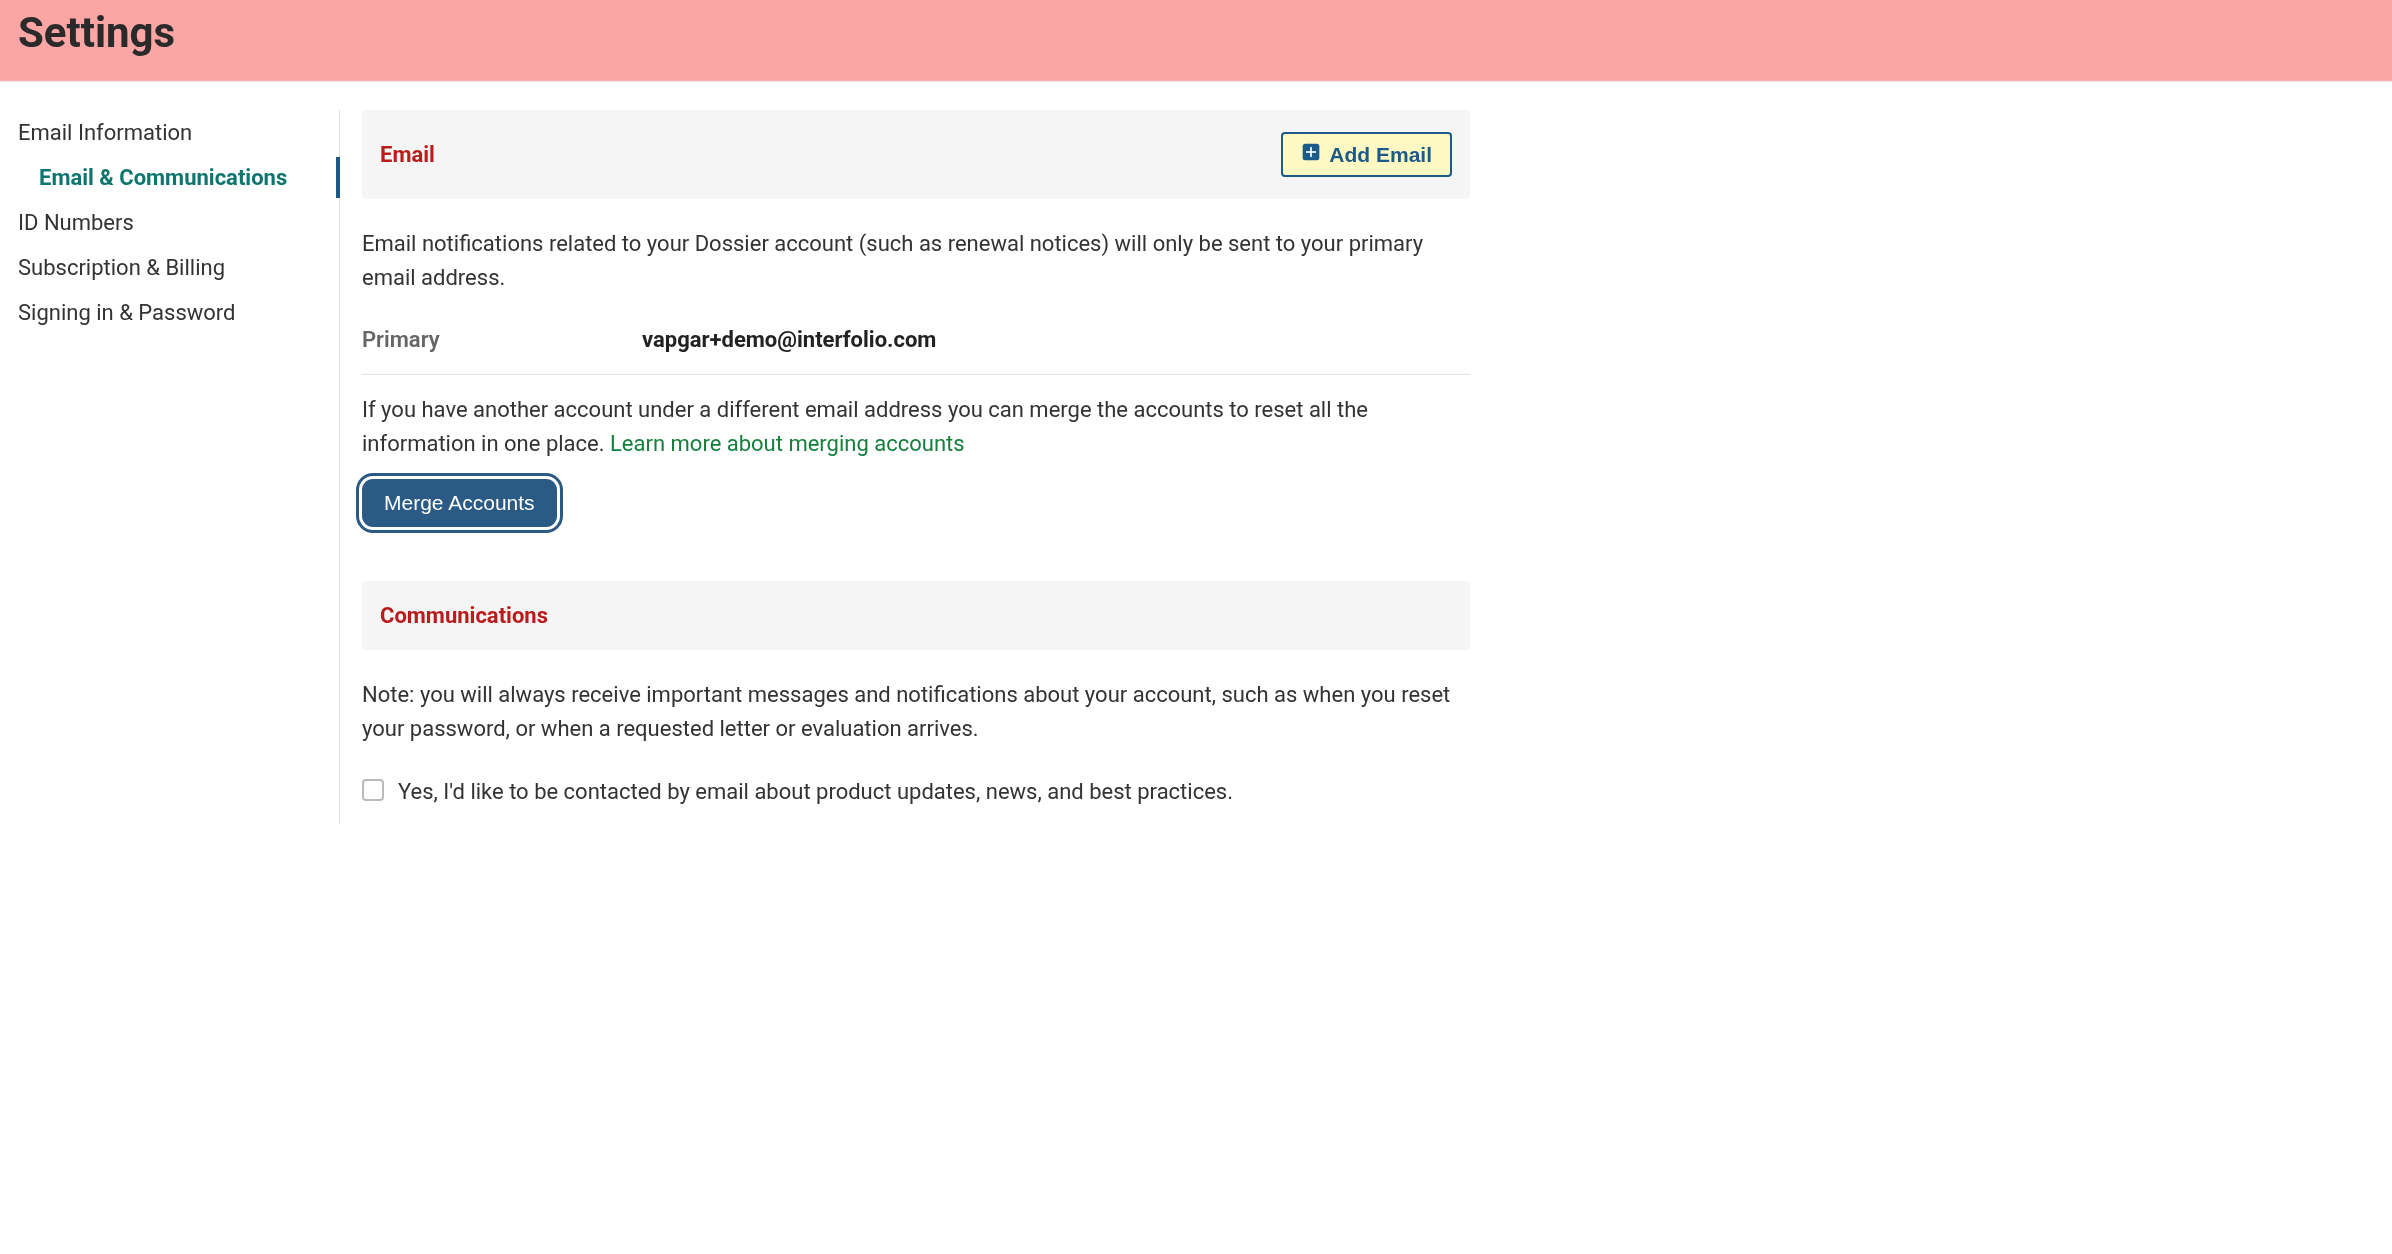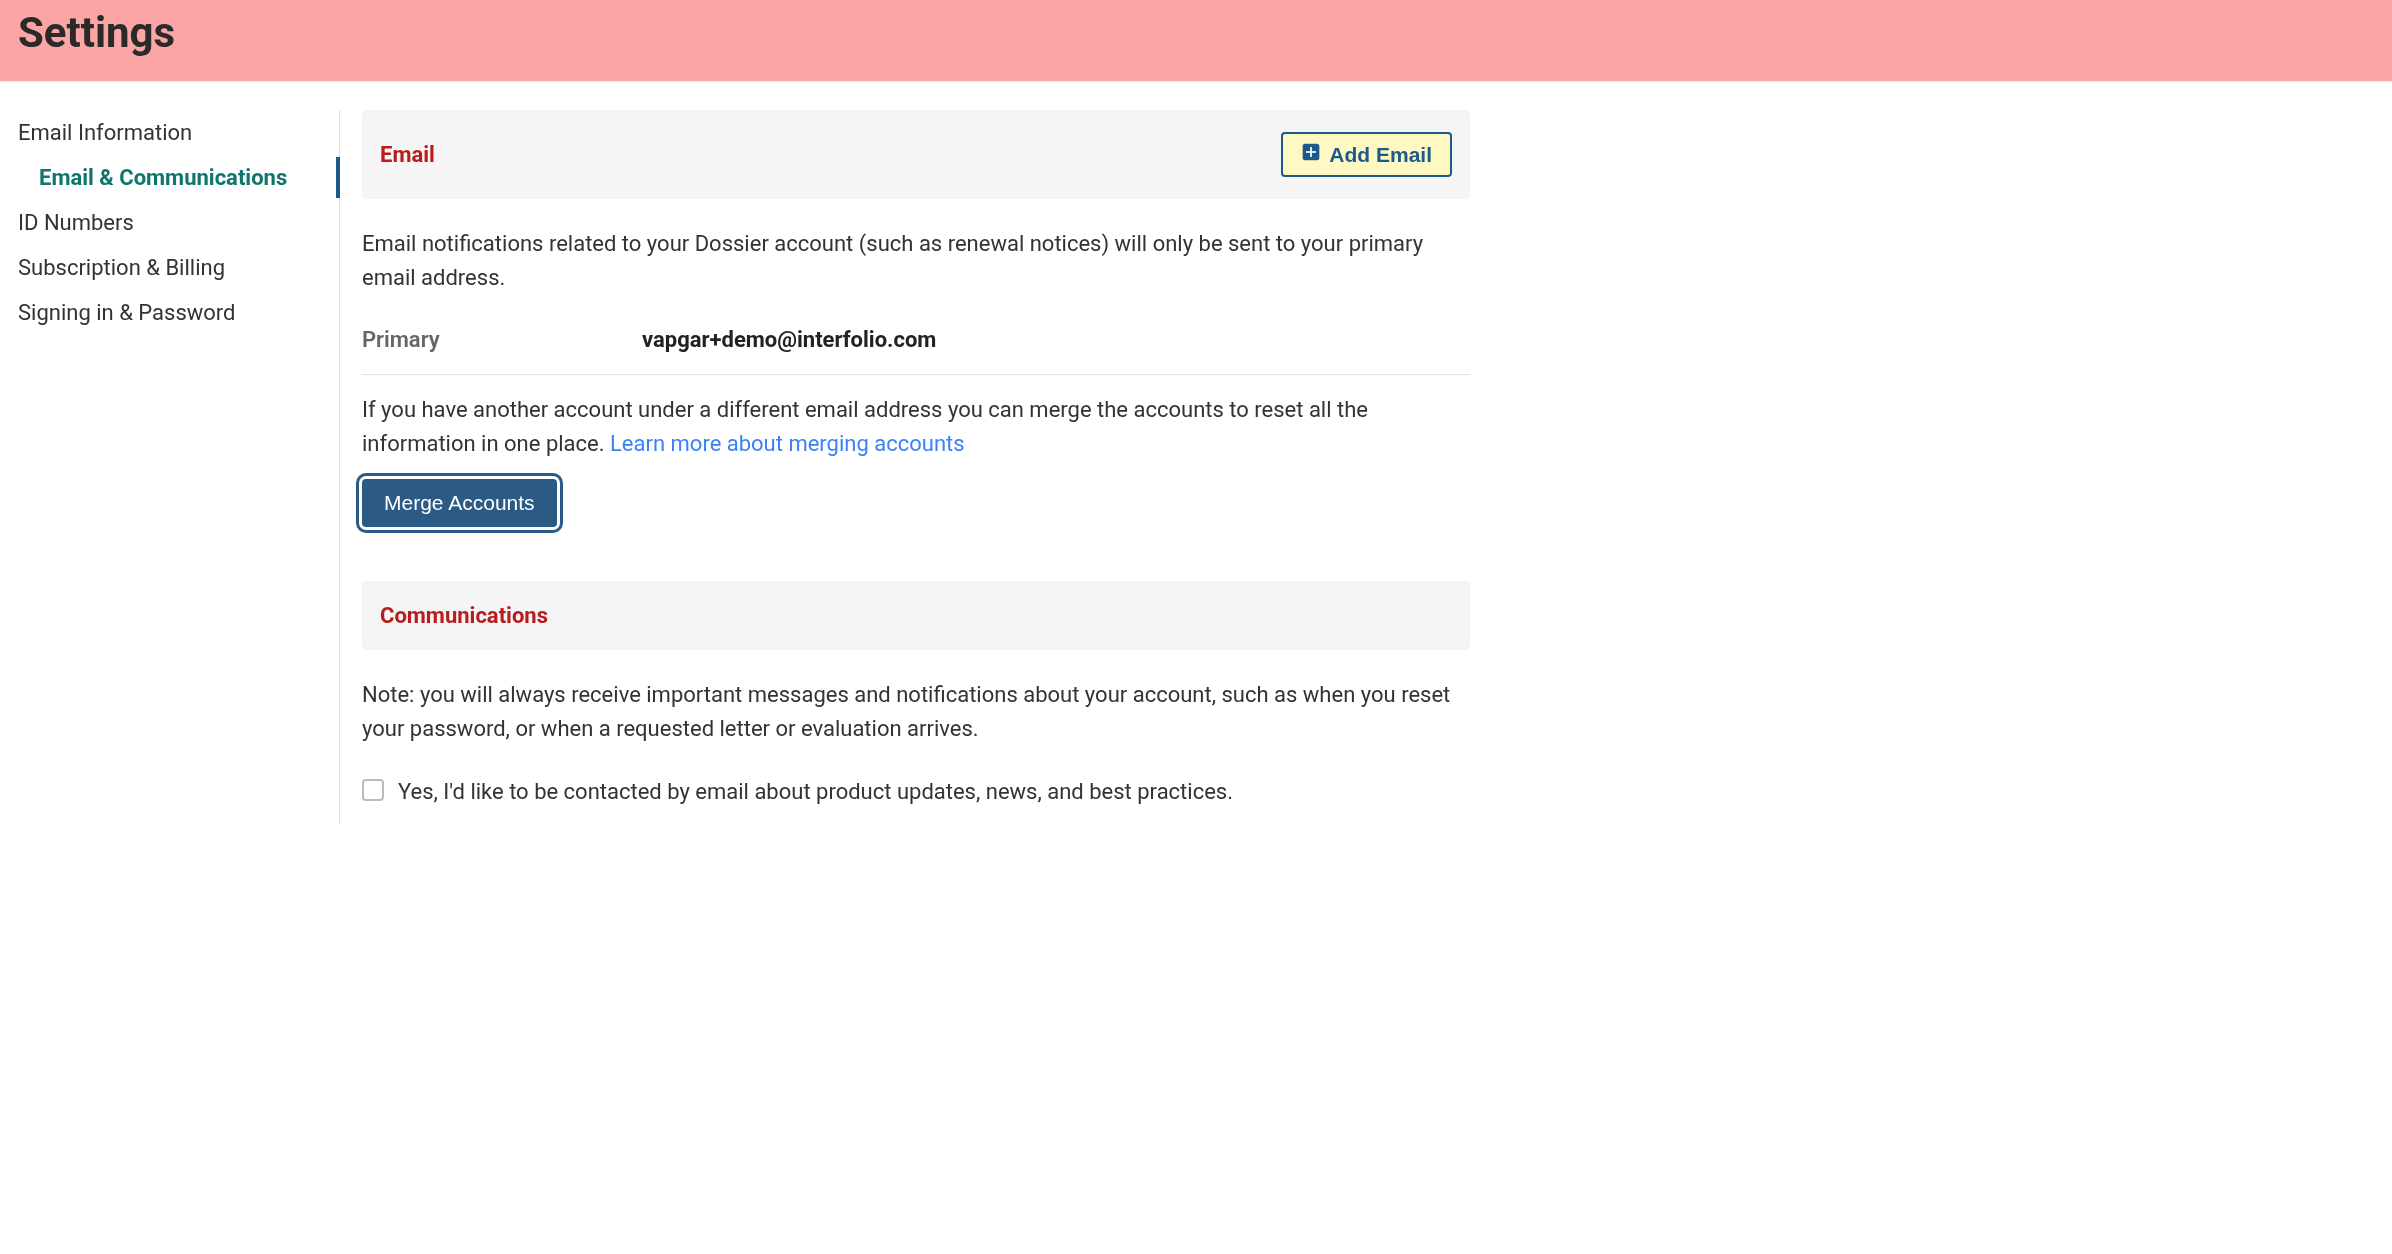--- a/index.html
+++ b/index.html
@@ -117,33 +117,33 @@
       color: #222;
       font-size: 22px;
     }
     .merge-text {
       font-size: 22px;
       line-height: 1.55;
       color: #333;
       margin-bottom: 18px;
     }
     .link {
-      color: #3b82f6;
+      color: #15803d;
       text-decoration: none;
       cursor: pointer;
     }
     .btn-primary {
       display: inline-block;
       background: #2b5a84;
       color: #fff;
       font-size: 21px;
       font-weight: 500;
       padding: 12px 22px;
       border: none;
-      border-radius: 4px;
+      border-radius: 11px;
       cursor: pointer;
       outline: 3px solid #2b5a84;
       outline-offset: 3px;
     }
     .section-gap {
       height: 44px;
     }
     .checkbox-row {
       display: flex;
       align-items: flex-start;

